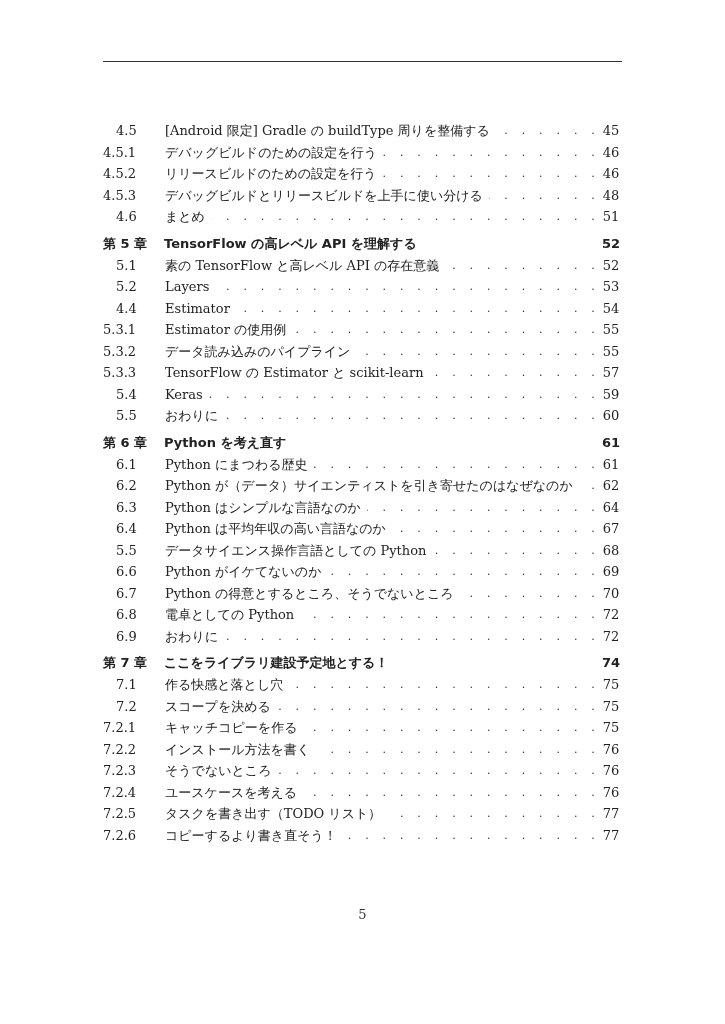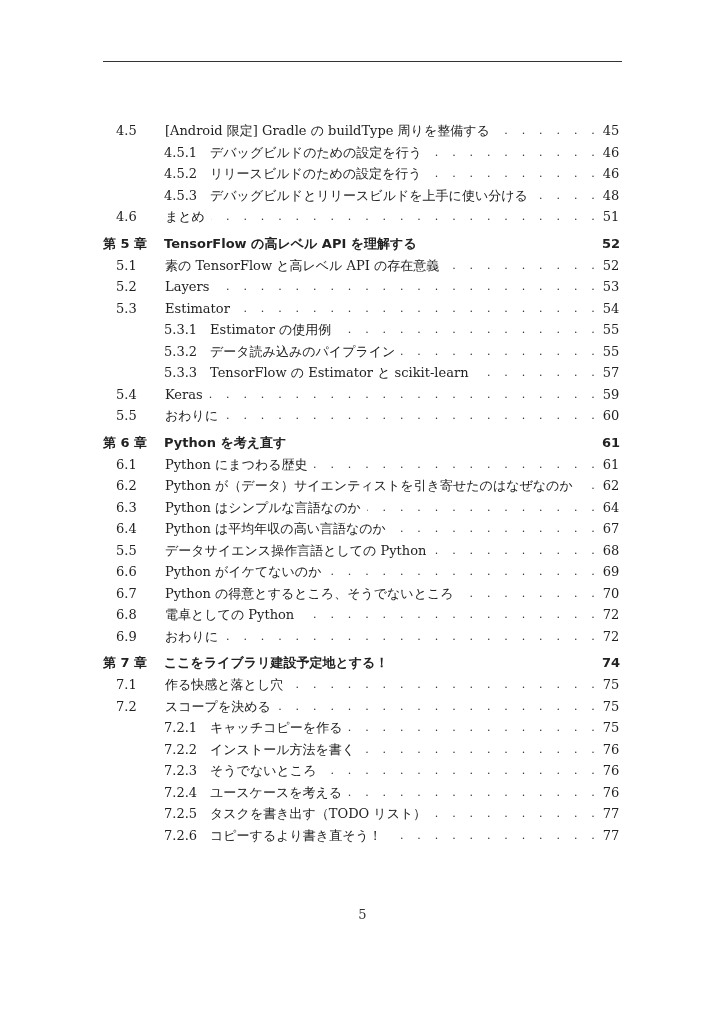--- a/index.html
+++ b/index.html
@@ -6,22 +6,22 @@
   body { width: 725px; height: 1024px; position: relative; overflow: hidden;
          font-family: "DejaVu Serif", "Liberation Serif", serif; color: #222; }
   .rule { position: absolute; left: 103px; top: 61px; width: 519px; height: 0;
           border-top: 1.2px solid #333; }
   .toc { position: absolute; left: 103px; top: 120px; width: 519px; }
   .row { position: relative; height: 21.5px; display: flex; align-items: center;
          font-size: 13px; line-height: 21.5px; }
   .row .num { flex: 0 0 auto; }
   .row.section .num { width: 20px; margin-left: 13px; }
   .row.section .title-wrap { margin-left: 29px; }
-  .row.sub .num { width: 40px; margin-left: 61px; }
-  .row.sub .title-wrap { margin-left: 6px; }
+  .row.sub .num { width: 40px; }
+  .row.sub .title-wrap { margin-left: 22px; }
   .title-wrap { flex: 1 1 auto; display: flex; align-items: center; overflow: hidden; min-width: 0; }
   .title { white-space: nowrap; flex: 0 0 auto; padding-right: 6px; text-align: center; }
   .leader { flex: 1 1 auto; overflow: hidden; white-space: nowrap; color: #333;
             letter-spacing: 5.2px; font-size: 11px; text-align: right; direction: rtl; }
   .page { flex: 0 0 22px; text-align: center; }
   .row.chapter { font-family: "DejaVu Sans", "Liberation Sans", sans-serif; font-weight: bold;
                  font-size: 13px; margin-top: 4px; height: 23px; line-height: 23px; }
   .row.chapter .num { width: 56px; }
   .row.chapter .title-wrap { margin-left: 5px; }
   .row.chapter .title { padding-right: 0; }
@@ -93,21 +93,21 @@
     </div>
     <div class="row section">
       <span class="num">5.2</span>
       <span class="title-wrap">
         <span class="title">Layers</span>
         <span class="leader">. . . . . . . . . . . . . . . . . . . . . . . . . . . . . . . . . . . . . . . . . . . . . . . . . . .</span>
       </span>
       <span class="page">53</span>
     </div>
     <div class="row section">
-      <span class="num">5.3</span>
+      <span class="num">4.4</span>
       <span class="title-wrap">
         <span class="title">Estimator</span>
         <span class="leader">. . . . . . . . . . . . . . . . . . . . . . . . . . . . . . . . . . . . . . . . . . . . . . . . . . .</span>
       </span>
       <span class="page">54</span>
     </div>
     <div class="row sub">
       <span class="num">5.3.1</span>
       <span class="title-wrap">
         <span class="title">Estimator の使用例</span>

